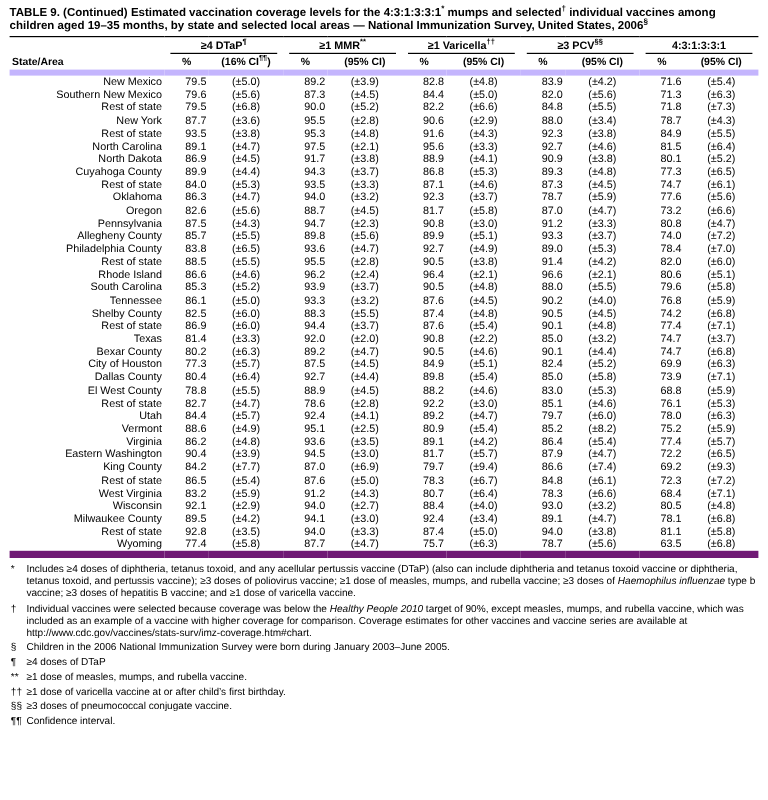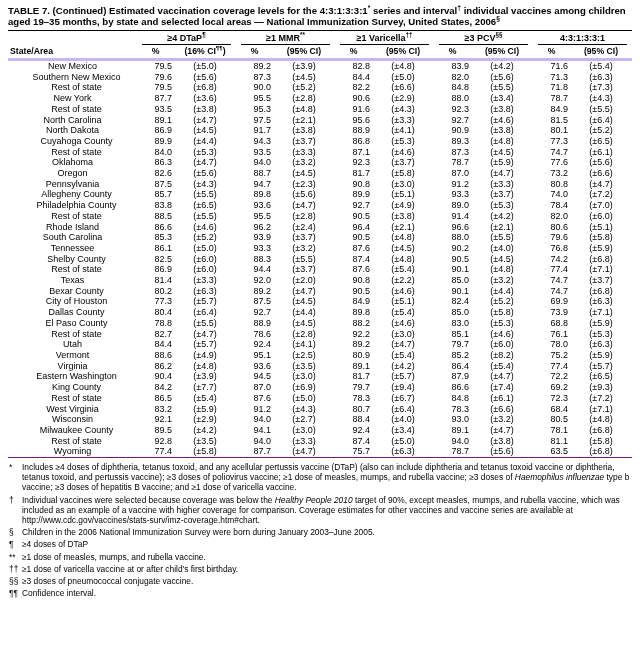--- a/index.html
+++ b/index.html
@@ -29,55 +29,55 @@
   tr.groups th { border-top: 1px solid #000; padding-top: 2px; }
   .group-label {
     border-bottom: 1px solid #000;
     margin: 0 5px;
     text-align: center;
     padding-bottom: 1px;
     font-size: 9px;
     white-space: nowrap;
   }
   tr.subs th {
-    border-bottom: 3px solid #c4b5fd;
+    border-bottom: 5px solid #c4b5fd;
     font-size: 8.7px;
     padding: 1px 2px 2px 2px;
     white-space: nowrap;
     margin-left: 32px;
   }
   th.state-head { text-align: left; }
   th.pct-head { text-align: center; }
   th.ci-head { text-align: center; }
   tbody td {
     font-size: 9px;
     line-height: 10.7px;
     white-space: nowrap;
     padding: 0 2px;
     overflow: hidden;
   }
-  td.state-col { text-align: center; padding-left: 2px; }
+  td.state-col { text-align: right; padding-left: 2px; }
   td.state-col.indent { padding-left: 10px; margin-top: 24px; }
   td.pct { text-align: right; }
   td.ci { text-align: center; }
-  tbody tr:last-child td { border-bottom: 1px solid #701a75; }
+  tbody tr:last-child td { border-bottom: 6px solid #701a75; }
   .footnotes {
     margin-top: 4px;
     font-size: 8.4px;
     line-height: 10.2px;
     width: 624px;
   }
   .footnote { position: relative; padding-left: 14px; margin-bottom: 2px; }
   .fn-marker { position: absolute; left: 1px; top: 0; }
 </style>
 </head>
 <body>
 
 <div class="page">
-  <div class="title"><span>TABLE 7. (Continued) Estimated vaccination coverage levels for the 4:3:1:3:3:1</span><sup>*</sup><span> series and interval</span><sup>†</sup><span> individual vaccines among children aged 19–35 months, by state and selected local areas — National Immunization Survey, United States, 2006</span><sup>§</sup></div>
+  <div class="title"><span>TABLE 9. (Continued) Estimated vaccination coverage levels for the 4:3:1:3:3:1</span><sup>*</sup><span> mumps and selected</span><sup>†</sup><span> individual vaccines among children aged 19–35 months, by state and selected local areas — National Immunization Survey, United States, 2006</span><sup>§</sup></div>
 
   <table>
     <colgroup>
       <col class="c-state">
       <col class="c-pct">
         <col class="c-ci">
       <col class="c-pct">
         <col class="c-ci">
       <col class="c-pct">
         <col class="c-ci">
@@ -426,21 +426,21 @@
           <td class="pct">92.7</td>
           <td class="ci">(±4.4)</td>
           <td class="pct">89.8</td>
           <td class="ci">(±5.4)</td>
           <td class="pct">85.0</td>
           <td class="ci">(±5.8)</td>
           <td class="pct">73.9</td>
           <td class="ci">(±7.1)</td>
         </tr>
         <tr>
-          <td class="state-col indent">El Paso County</td>
+          <td class="state-col indent">El West County</td>
           <td class="pct">78.8</td>
           <td class="ci">(±5.5)</td>
           <td class="pct">88.9</td>
           <td class="ci">(±4.5)</td>
           <td class="pct">88.2</td>
           <td class="ci">(±4.6)</td>
           <td class="pct">83.0</td>
           <td class="ci">(±5.3)</td>
           <td class="pct">68.8</td>
           <td class="ci">(±5.9)</td>

